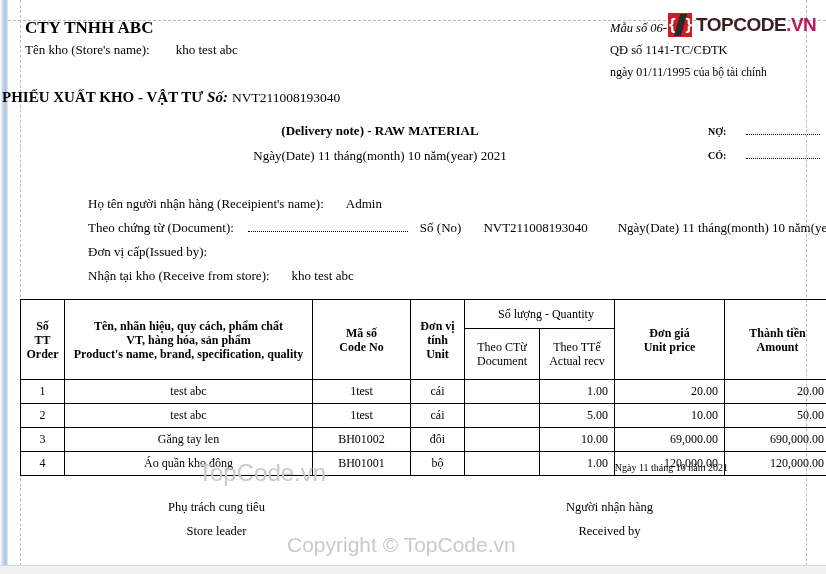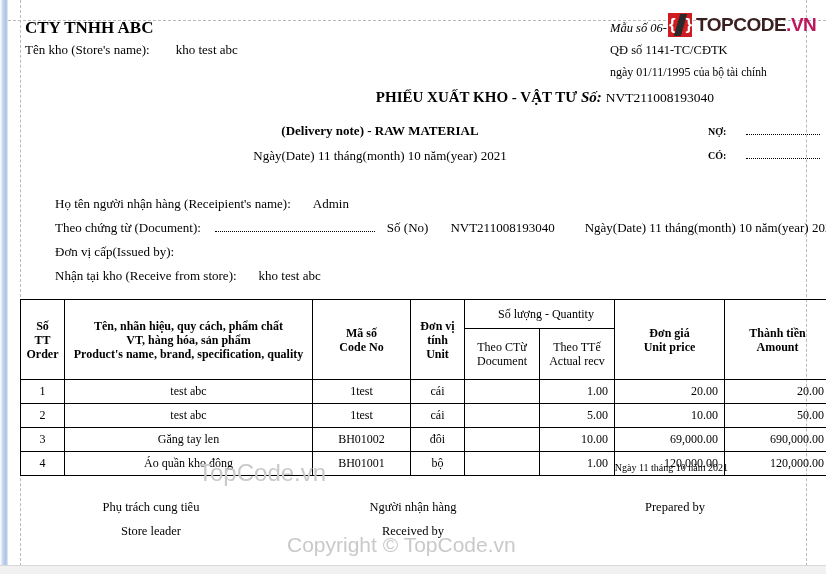--- a/index.html
+++ b/index.html
@@ -114,23 +114,23 @@
     letter-spacing: -0.5px;
     margin-left: 4px;
     line-height: 24px;
   }
   #logo-wordmark .name { color: #3a1f20; }
   #logo-wordmark .tld  { color: #be185d; }
 
   
   #doc-title {
     position: absolute;
-    left: 8px; top: 89px;
+    left: 2px; top: 89px;
     width: 706px;
-    text-align: right;
+    text-align: left;
     font-size: 15px;
     font-weight: bold;
   }
   #doc-title .so-label { font-style: italic; }
   #doc-title .so-value {
     font-weight: normal;
     font-size: 13.5px;
     margin-left: 4px;
   }
   #doc-subtitle {
@@ -165,21 +165,21 @@
   }
 
   
   #info-block {
     position: absolute;
     left: 55px; top: 192px;
     font-size: 13px;
     line-height: 24px;
     width: 760px;
   }
-  #info-block .info-row { white-space: nowrap; height: 24px; }
+  #info-block .info-row { white-space: nowrap; height: 24px; margin-left: 33px; }
   #info-block .gap-sm { display: inline-block; width: 22px; }
   #info-block .gap-md { display: inline-block; width: 30px; }
   #info-block .dots-inline {
     display: inline-block;
     border-bottom: 1px dotted #000;
     width: 160px;
     margin: 0 12px 0 14px;
     height: 11px;
   }
 
@@ -434,22 +434,18 @@
 
 <div id="signature-row">
     <div class="sig-col">
       <span class="vi">Phụ trách cung tiêu</span>
       <span class="en">Store leader</span>
     </div>
     <div class="sig-col">
       <span class="vi">Người nhận hàng</span>
       <span class="en">Received by</span>
     </div>
-    <div class="sig-col">
-      <span class="vi">Prepared by</span>
-      <span class="en"></span>
-    </div>
   </div>
 
 <div class="watermark" id="watermark-mid">TopCode.vn</div>
 <div class="watermark" id="watermark-bottom">Copyright © TopCode.vn</div>
 
 <div id="bottom-edge-strip"></div>
 
 </body></html>

